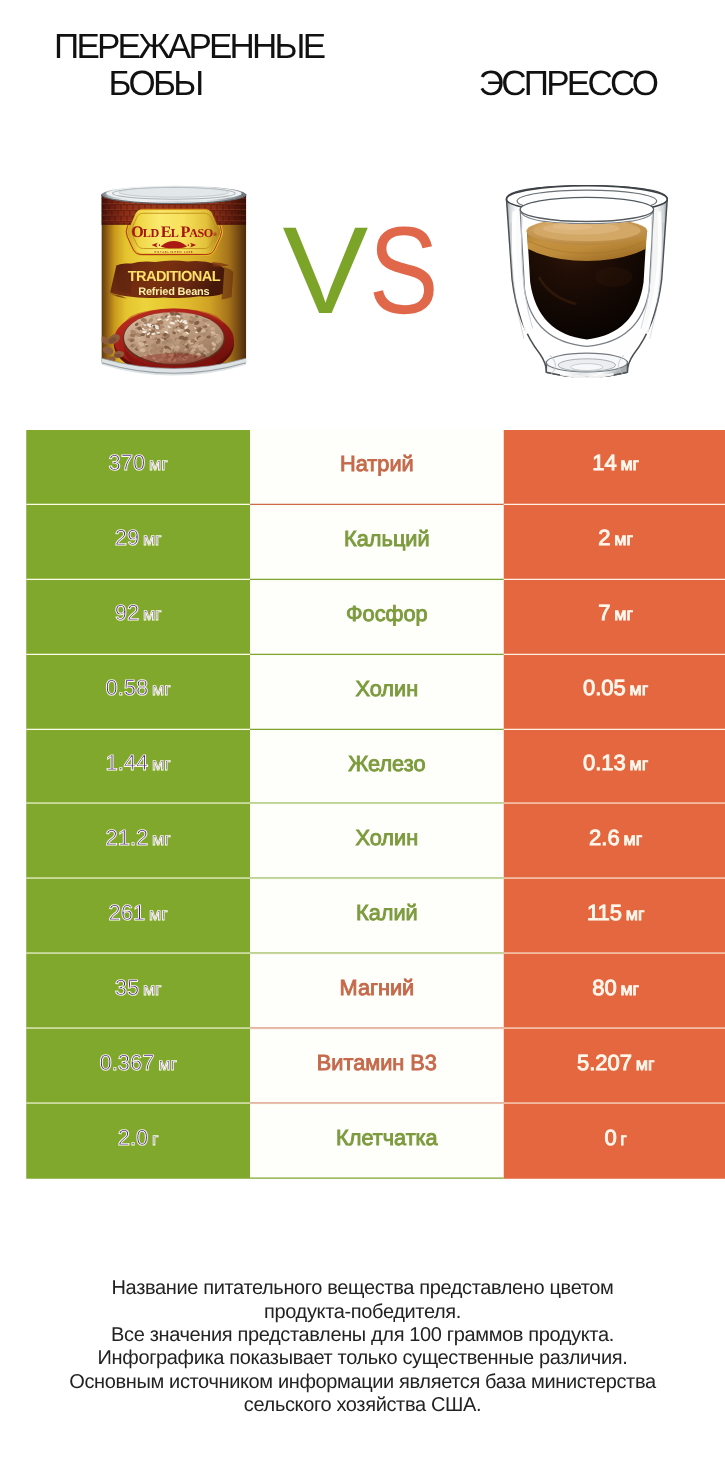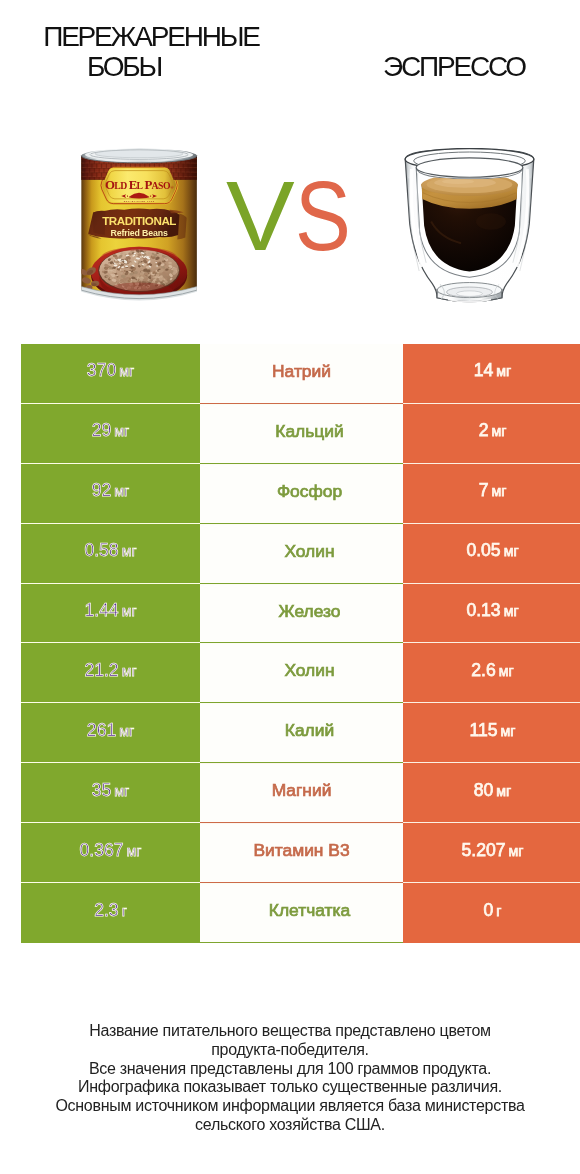--- a/index.html
+++ b/index.html
@@ -719,21 +719,21 @@
           <td class="cl"><span class="val">35</span><span class="u">мг</span></td>
           <td class="cm win-o"><span class="lbl o">Магний</span></td>
           <td class="cr"><span class="val">80</span><span class="u">мг</span></td>
         </tr>
         <tr>
           <td class="cl"><span class="val">0.367</span><span class="u">мг</span></td>
           <td class="cm win-o"><span class="lbl o">Витамин B3</span></td>
           <td class="cr"><span class="val">5.207</span><span class="u">мг</span></td>
         </tr>
         <tr>
-          <td class="cl"><span class="val">2.3</span><span class="u">г</span></td>
+          <td class="cl"><span class="val">2.0</span><span class="u">г</span></td>
           <td class="cm win-g"><span class="lbl g">Клетчатка</span></td>
           <td class="cr"><span class="val">0</span><span class="u">г</span></td>
         </tr>
       </tbody>
   </table>
 
   <div class="foot">
       <div>Название питательного вещества представлено цветом</div>
       <div>продукта-победителя.</div>
       <div>Все значения представлены для 100 граммов продукта.</div>

